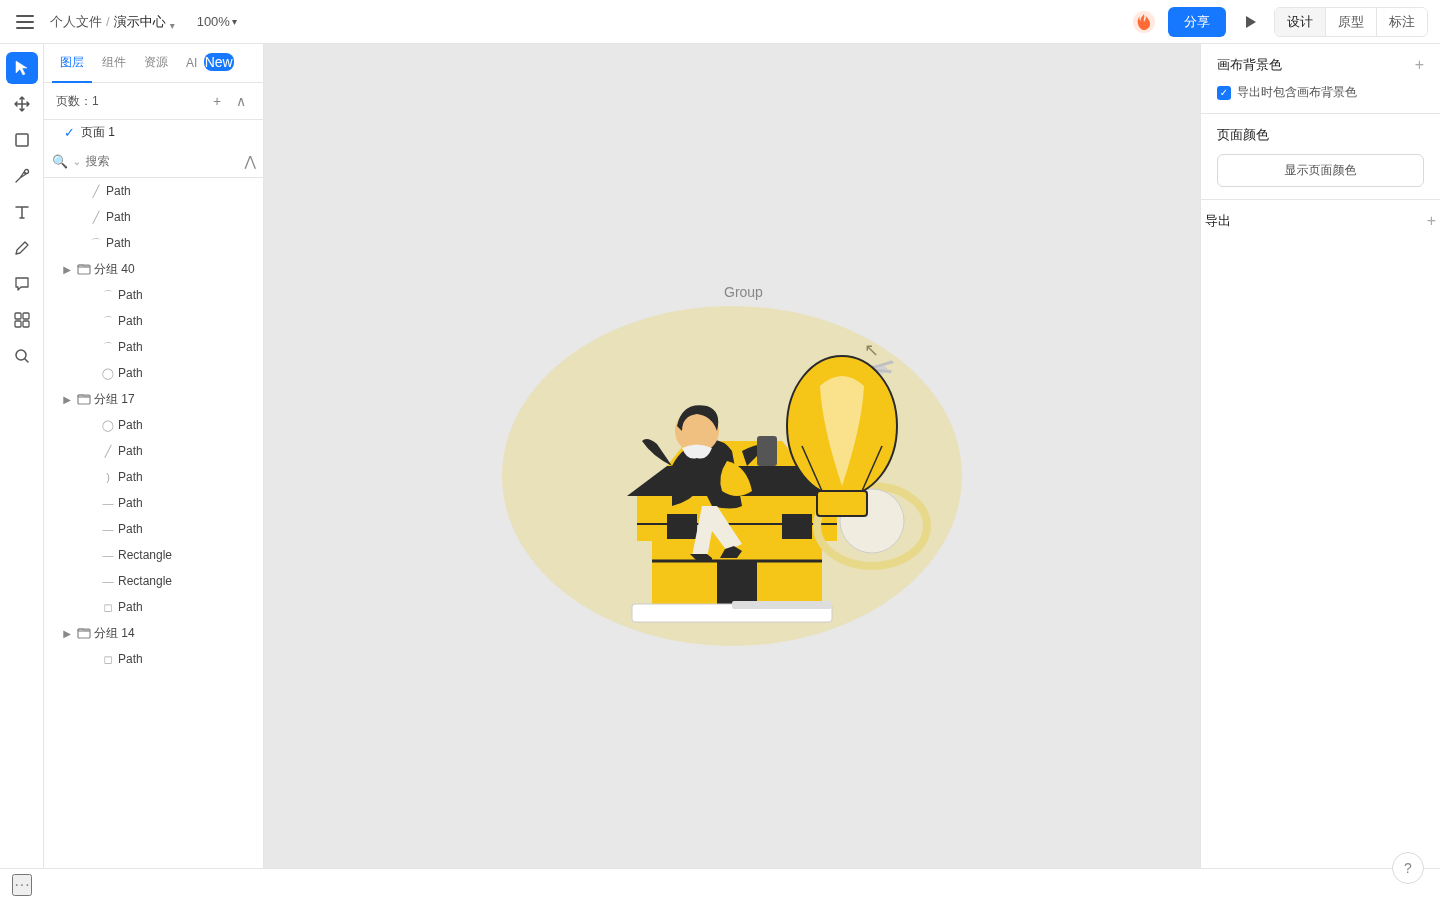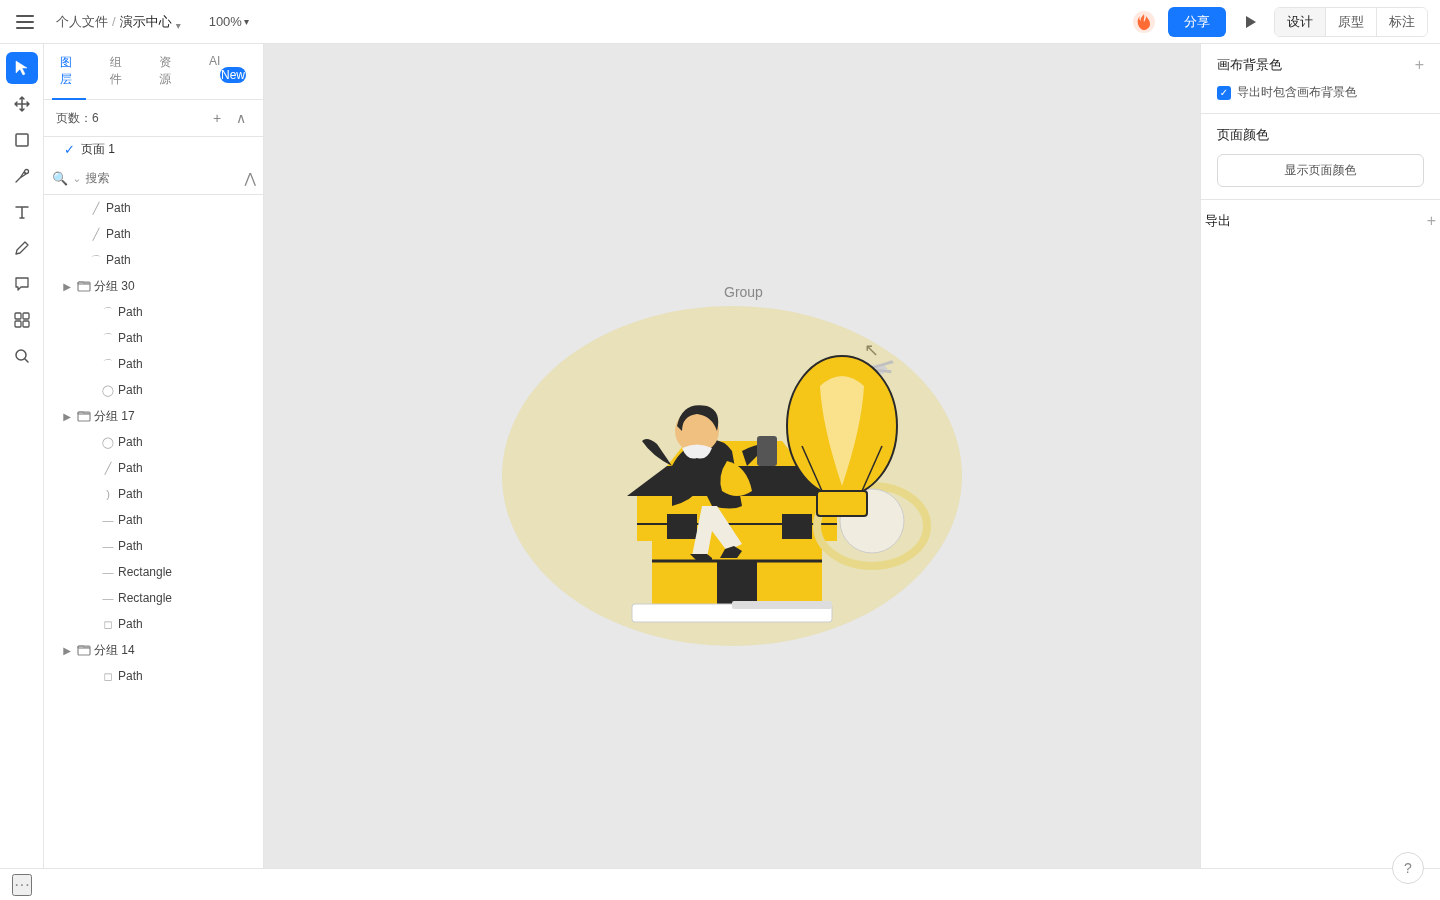--- a/index.html
+++ b/index.html
@@ -1,19 +1,19 @@
 <!DOCTYPE html>
 <html><head>
   <meta charset="utf-8">
   <style>
     * { box-sizing: border-box; margin: 0; padding: 0; }
     body { font-family: -apple-system, BlinkMacSystemFont, 'PingFang SC', 'Microsoft YaHei', sans-serif; font-size: 12px; background: #f0f0f0; color: #333; width: 1440px; height: 900px; overflow: hidden; display: flex; flex-direction: column; }
 
     
-    .topbar { height: 44px; background: #fff; border-bottom: 1px solid #e5e5e5; display: flex; align-items: center; padding: 0 12px; gap: 12px; flex-shrink: 0; }
+    .topbar { height: 44px; background: #fff; border-bottom: 1px solid #e5e5e5; display: flex; align-items: center; padding: 0 12px; gap: 6px; flex-shrink: 0; }
     .topbar-menu-icon { width: 24px; height: 24px; display: flex; flex-direction: column; justify-content: center; gap: 4px; cursor: pointer; }
     .topbar-menu-icon span { display: block; width: 18px; height: 2px; background: #555; border-radius: 1px; }
     .topbar-breadcrumb { display: flex; align-items: center; gap: 4px; font-size: 13px; color: #555; }
     .topbar-breadcrumb .sep { color: #aaa; }
     .topbar-title { font-size: 13px; font-weight: 500; color: #222; display: flex; align-items: flex-end; gap: 4px; }
     .topbar-title .chevron { font-size: 10px; color: #888; }
     .topbar-zoom { display: flex; align-items: center; gap: 2px; font-size: 13px; color: #555; cursor: pointer; margin-left: 16px; }
     .topbar-zoom .chevron { font-size: 10px; }
     .topbar-spacer { flex: 1; }
     .topbar-right { display: flex; align-items: center; gap: 8px; }
@@ -30,24 +30,24 @@
     .main { display: flex; flex: 1; overflow: hidden; }
 
     
     .toolbox { width: 44px; background: #fff; border-right: 1px solid #e5e5e5; display: flex; flex-direction: column; align-items: center; padding: 8px 0; gap: 4px; flex-shrink: 0; }
     .tool-btn { width: 32px; height: 32px; display: flex; align-items: center; justify-content: center; border-radius: 6px; cursor: pointer; border: none; background: transparent; color: #555; font-size: 16px; }
     .tool-btn.active { background: #1677ff; color: #fff; }
     .tool-btn svg { width: 18px; height: 18px; }
 
     
     .layers-panel { width: 220px; background: #fff; border-right: 1px solid #e5e5e5; display: flex; flex-direction: column; flex-shrink: 0; overflow: hidden; }
-    .layers-tabs { display: flex; border-bottom: 1px solid #e5e5e5; padding: 0 8px; gap: 16px; }
+    .layers-tabs { display: flex; border-bottom: 1px solid #e5e5e5; padding: 0 8px; gap: 2px; }
     .layers-tab { padding: 10px 8px; font-size: 12px; color: #888; cursor: pointer; border-bottom: 2px solid transparent; margin-bottom: -1px; }
     .layers-tab.active { color: #1677ff; border-bottom-color: #1677ff; }
-    .new-badge-tag { background: #1677ff; color: #fff; font-size: 12px; padding: 1px 1px; border-radius: 8px; margin-left: 11px; }
+    .new-badge-tag { background: #1677ff; color: #fff; font-size: 14px; padding: 1px 1px; border-radius: 8px; margin-left: 3px; }
     .layers-pages { padding: 8px 12px; border-bottom: 1px solid #e5e5e5; display: flex; align-items: center; justify-content: space-between; }
     .layers-pages-label { font-size: 12px; color: #555; }
     .layers-pages-controls { display: flex; align-items: center; gap: 4px; }
     .icon-btn-small { width: 20px; height: 20px; display: flex; align-items: center; justify-content: center; cursor: pointer; border: none; background: transparent; color: #888; font-size: 14px; }
     .page-item { display: flex; align-items: center; gap: 6px; padding: 4px 12px 4px 20px; font-size: 12px; color: #333; cursor: pointer; }
     .page-item .check { color: #1677ff; font-size: 13px; }
     .layers-search { display: flex; align-items: center; padding: 6px 8px; border-bottom: 1px solid #e5e5e5; gap: 4px; }
     .layers-search-input { flex: 1; border: none; outline: none; font-size: 12px; color: #333; }
     .layers-search-icon { color: #aaa; font-size: 13px; }
     .layers-list { flex: 1; overflow-y: auto; }
@@ -202,21 +202,21 @@
   <div class="layers-panel">
 
     <div class="layers-tabs">
       <div class="layers-tab active">图层</div>
       <div class="layers-tab">组件</div>
       <div class="layers-tab">资源</div>
       <div class="layers-tab">AI <span class="new-badge-tag">New</span></div>
     </div>
 
     <div class="layers-pages">
-      <span class="layers-pages-label">页数：6</span>
+      <span class="layers-pages-label">页数：1</span>
       <div class="layers-pages-controls">
         <button class="icon-btn-small">+</button>
         <button class="icon-btn-small">∧</button>
       </div>
     </div>
 
     <div class="page-item">
       <span class="check">✓</span>
       <span>页面 1</span>
     </div>
@@ -248,21 +248,21 @@
 
       <div class="layer-item layer-indent-1">
         <span class="layer-expand">▶</span>
         <span class="layer-icon group-icon">
           <svg width="14" height="14" viewBox="0 0 14 14" fill="none">
               <rect x="1" y="3" width="12" height="9" rx="1" stroke="#888" stroke-width="1.2" fill="none"></rect>
               <path d="M1 5h12" stroke="#888" stroke-width="1.2"></path>
               <path d="M1 5V4a1 1 0 011-1h4l1 1h5" stroke="#888" stroke-width="1.2" fill="none"></path>
             </svg>
         </span>
-        <span class="layer-label">分组 30</span>
+        <span class="layer-label">分组 40</span>
       </div>
       <div class="layer-item layer-indent-3">
         <span class="layer-expand"></span>
         <span class="layer-icon path-icon">⌒</span>
         <span class="layer-label">Path</span>
       </div>
       <div class="layer-item layer-indent-3">
         <span class="layer-expand"></span>
         <span class="layer-icon path-icon">⌒</span>
         <span class="layer-label">Path</span>

